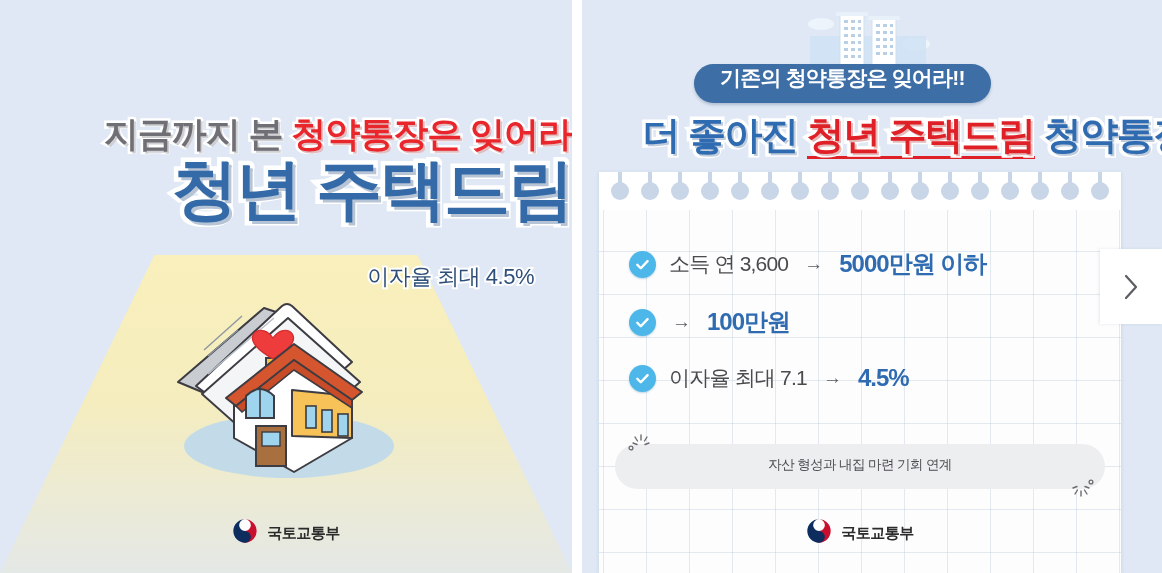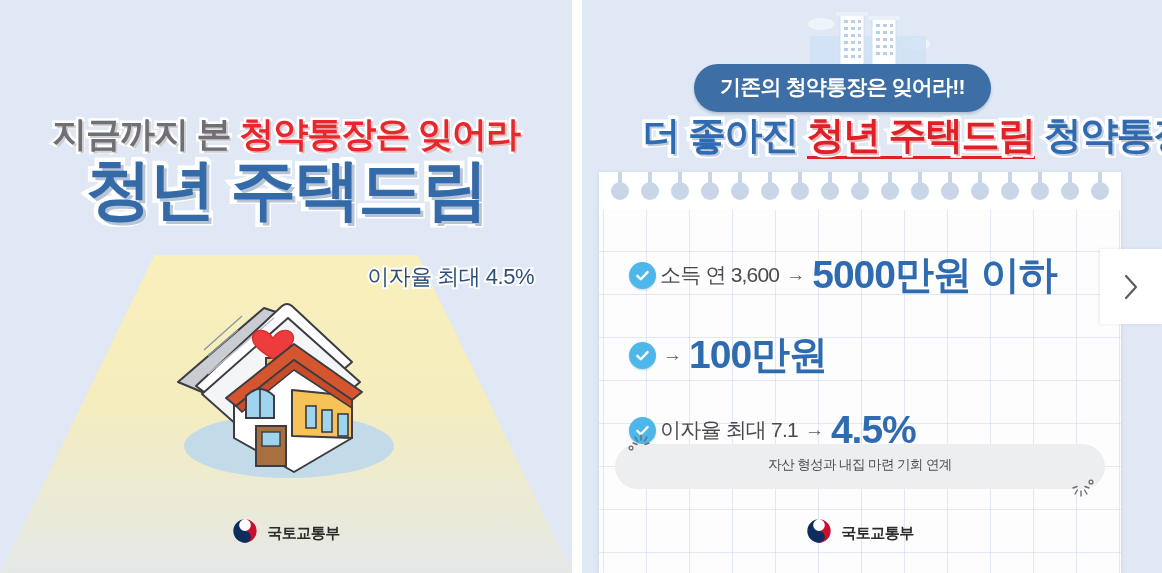--- a/index.html
+++ b/index.html
@@ -36,21 +36,21 @@
     width: 572px; height: 318px;
     background:
       linear-gradient(to bottom, rgba(250,240,185,0.95) 0%, rgba(249,238,180,0.85) 45%, rgba(244,234,190,0.25) 100%);
     clip-path: polygon(27% 0%, 73% 0%, 100% 100%, 0% 100%);
     pointer-events: none;
   }
 
   
   .left-head {
     position: absolute; left: 0; top: 116px; width: 572px;
-    text-align: center;
+    text-align: right;
     z-index: 4;
   }
   .line-1 {
     font-size: 35px; font-weight: bold; letter-spacing: -1px;
     line-height: 1.0;
     white-space: nowrap;
   }
   .ink-gray {
     color: #6f6f75;
     -webkit-text-stroke: 5px #ffffff;
@@ -100,21 +100,21 @@
     flex: 0 0 580px;
   }
 
   .bldg { position: absolute; left: 206px; top: 4px; z-index: 2; }
 
   .pill {
     position: absolute; left: 112px; top: 64px;
     background: #3d6ea5;
     color: #ffffff;
     font-size: 21px; font-weight: bold; letter-spacing: -0.8px;
-    padding: 9px 26px 11px;
+    padding: 0 26px 11px;
     border-radius: 26px;
     white-space: nowrap;
     z-index: 6;
     box-shadow: 0 2px 3px rgba(40,70,110,0.25);
   }
 
   .right-head {
     position: absolute; left: 0; top: 110px; width: 668px;
     text-align: center; z-index: 6;
     font-size: 38px; font-weight: bold; letter-spacing: -1.5px;
@@ -161,29 +161,29 @@
   }
   .hole::after {
     content:""; position:absolute; left: 0; top: 10px; width: 18px; height: 18px;
     border-radius: 50%; background: #c9d6e7;
   }
 
   .bullets {
     position: absolute; left: 30px; top: 76px; right: 14px;
     display: flex; flex-direction: column; gap: 26px;
   }
-  .bullet { display: flex; align-items: center; gap: 4px; }
+  .bullet { display: flex; align-items: center; gap: 13px; }
   .chk {
     flex: 0 0 auto; width: 27px; height: 27px; border-radius: 50%;
     background: #4cb7e8;
     display: flex; align-items: center; justify-content: center;
     box-shadow: 0 1px 2px rgba(40,120,170,0.3);
   }
   .btext { font-size: 21px; color: #4b4b4f; letter-spacing: -0.8px; white-space: nowrap; font-weight: 500; }
-  .bstrong { font-size: 39px; font-weight: bold; color: #2f6bb0; letter-spacing: -1px; }
+  .bstrong { font-size: 24px; font-weight: bold; color: #2f6bb0; letter-spacing: -1px; }
   .arrow { color: #5a5a5f; font-size: 19px; margin: 0 3px; }
 
   .note-box {
     position: absolute; left: 16px; bottom: 84px; right: 16px;
     background: #edeef0;
     border-radius: 30px;
     padding: 11px 30px 13px;
     text-align: center;
     color: #4c4c50;
     font-size: 13.5px; line-height: 1.55; letter-spacing: -0.6px;

